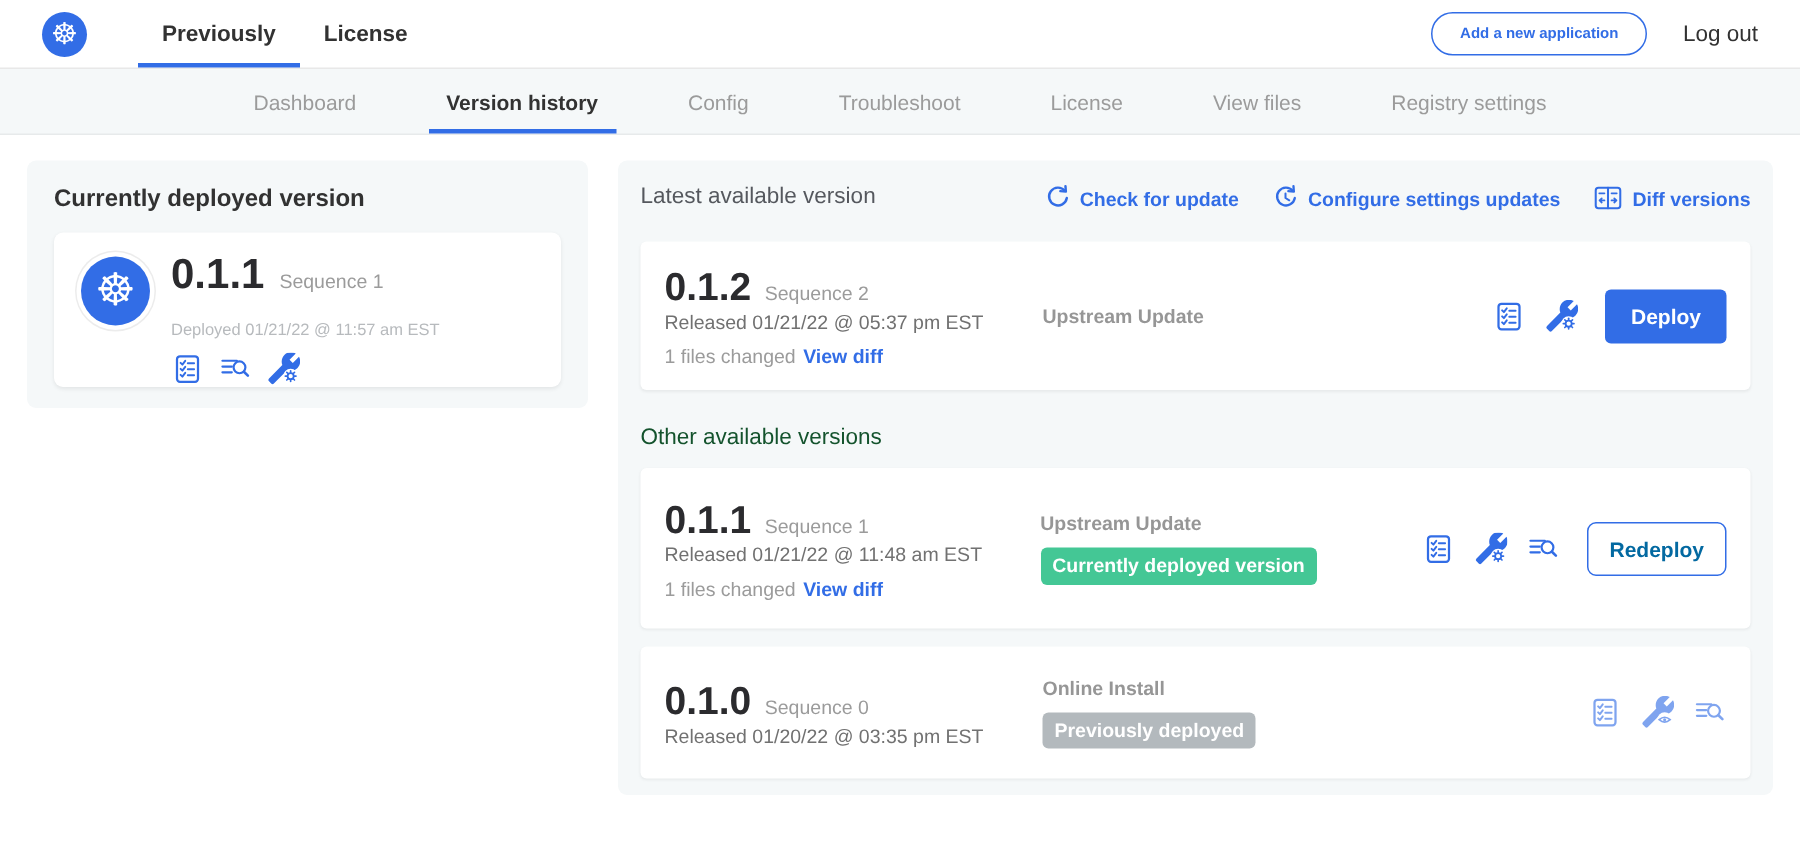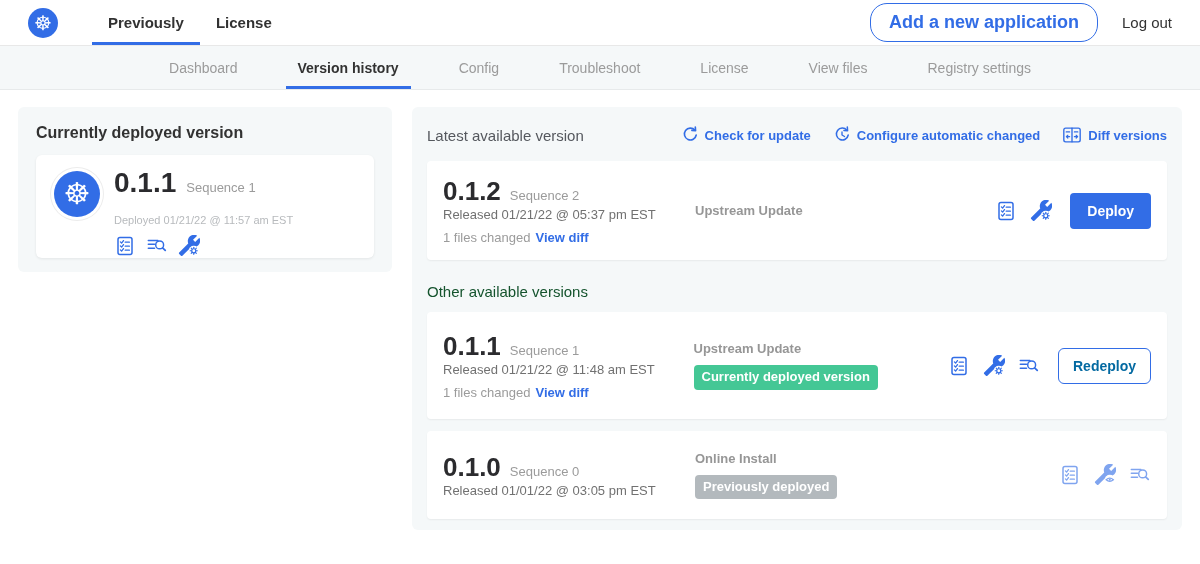--- a/index.html
+++ b/index.html
@@ -25,21 +25,21 @@
   .htab {
     position:relative; display:flex; align-items:center;
     padding:0 16px; font-size:15px; font-weight:700; color:#323232; cursor:pointer;
   }
   .htab.active::after {
     content:""; position:absolute; left:0; right:0; bottom:0; height:3px; background:#326de6;
   }
   .header-right { margin-left:auto; display:flex; align-items:center; gap:24px; padding-right:28px; }
   .add-app-btn {
     border:1px solid #326de6; background:#fff; color:#326de6;
-    font-family:inherit; font-size:18px; font-weight:700;
+    font-family:inherit; font-size:10px; font-weight:700;
     border-radius:17px; padding:8px 18px; cursor:pointer;
   }
   .logout { font-size:15px; color:#323232; cursor:pointer; }
 
   
   .subnav {
     position:absolute; top:46px; left:0; right:0; height:44px;
     background:#f5f8f9; border-bottom:1px solid #e7eaeb;
     display:flex; align-items:stretch; justify-content:center; gap:52px;
   }
@@ -74,21 +74,21 @@
   .ver-num-lg { font-size:28px; font-weight:700; color:#2b2b2e; }
   .seq-text { font-size:13px; color:#9b9b9b; }
   .deployed-at { font-size:11px; color:#b7babd; margin-top:15px; }
   .icon-row { display:flex; gap:10px; margin-top:9px; align-items:center; }
 
   
   .right-panel {
     position:absolute; left:412px; top:107px; width:770px; height:423px;
     background:#f5f8f9; border-radius:6px; padding:15px;
   }
-  .panel-head { display:flex; align-items:center; height:26px; }
+  .panel-head { display:flex; align-items:flex-start; height:26px; }
   .section-heading { font-size:15px; color:#55585e; }
   .panel-actions { margin-left:auto; display:flex; align-items:center; gap:22px; }
   .plink {
     display:flex; align-items:center; gap:6px;
     color:#326de6; font-size:13px; font-weight:700; cursor:pointer;
   }
   .other-heading { margin-top:23px; font-size:15px; color:#14532d; }
 
   .vcard {
     background:#fff; border-radius:4px; box-shadow:0 1px 2px rgba(0,0,0,.06);
@@ -279,21 +279,21 @@
       <span class="plink">
         <svg class="icon-sm">
             <use href="#i-refresh"></use>
           </svg>
         <span>Check for update</span>
       </span>
       <span class="plink">
         <svg class="icon-sm">
             <use href="#i-clock-refresh"></use>
           </svg>
-        <span>Configure automatic changed</span>
+        <span>Configure settings updates</span>
       </span>
       <span class="plink">
         <svg class="icon-md">
             <use href="#i-diff"></use>
           </svg>
         <span>Diff versions</span>
       </span>
     </div>
   </div>
 
@@ -352,21 +352,21 @@
       <button class="btn-outline">Redeploy</button>
     </div>
   </div>
 
   <div class="vcard third">
     <div class="vleft">
       <div class="ver-line-sm">
         <span class="ver-num">0.1.0</span>
         <span class="seq-text">Sequence 0</span>
       </div>
-      <div class="released">Released 01/01/22 @ 03:05 pm EST</div>
+      <div class="released">Released 01/20/22 @ 03:35 pm EST</div>
     </div>
     <div class="vmid">
       <span class="vsource">Online Install</span>
       <span class="badge badge--gray">Previously deployed</span>
     </div>
     <div class="vright dim">
       <svg class="icon-btn">
           <use href="#i-checklist"></use>
         </svg>
       <svg class="icon-btn">

